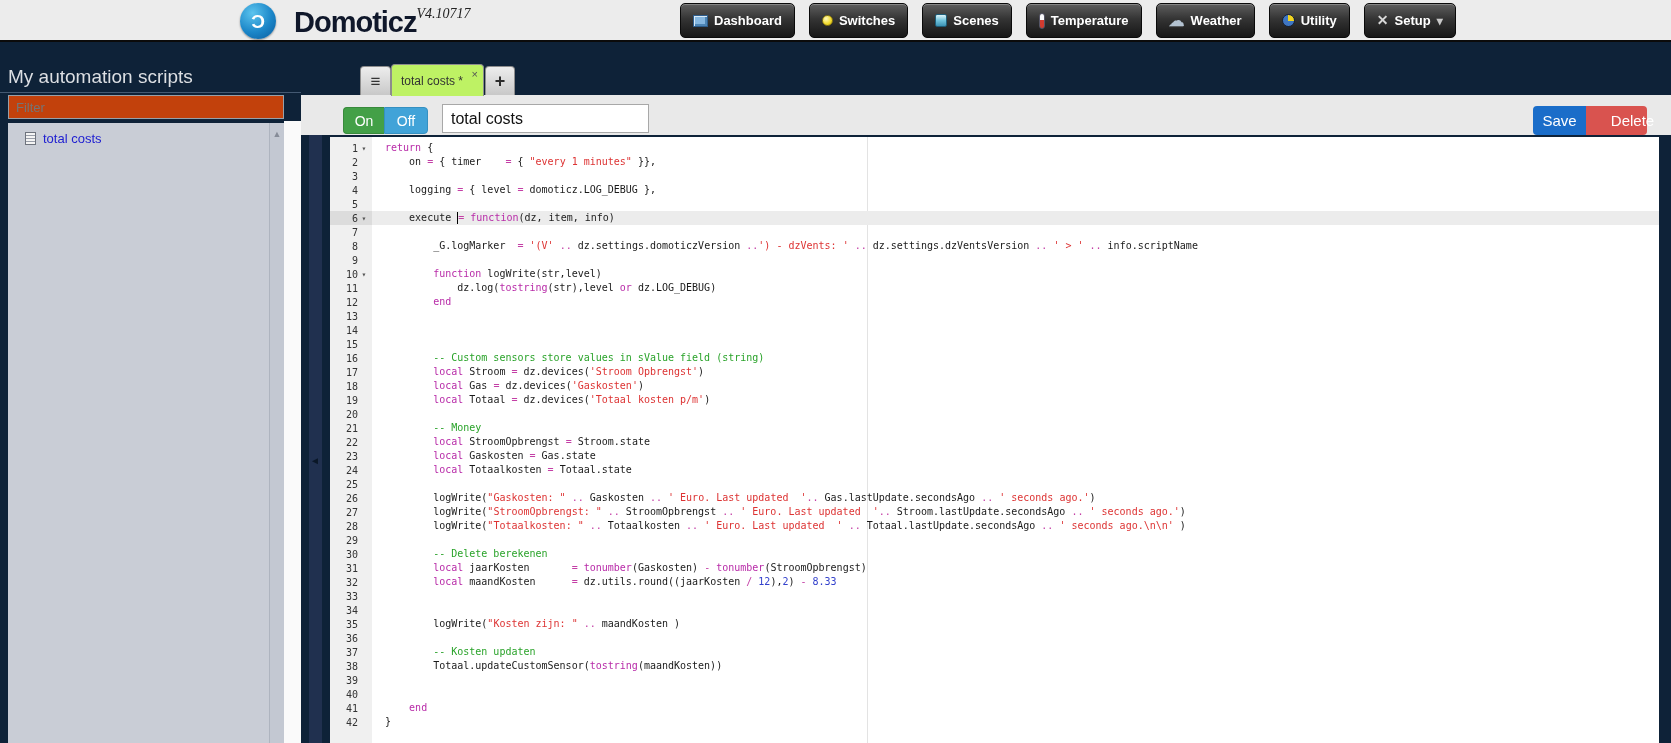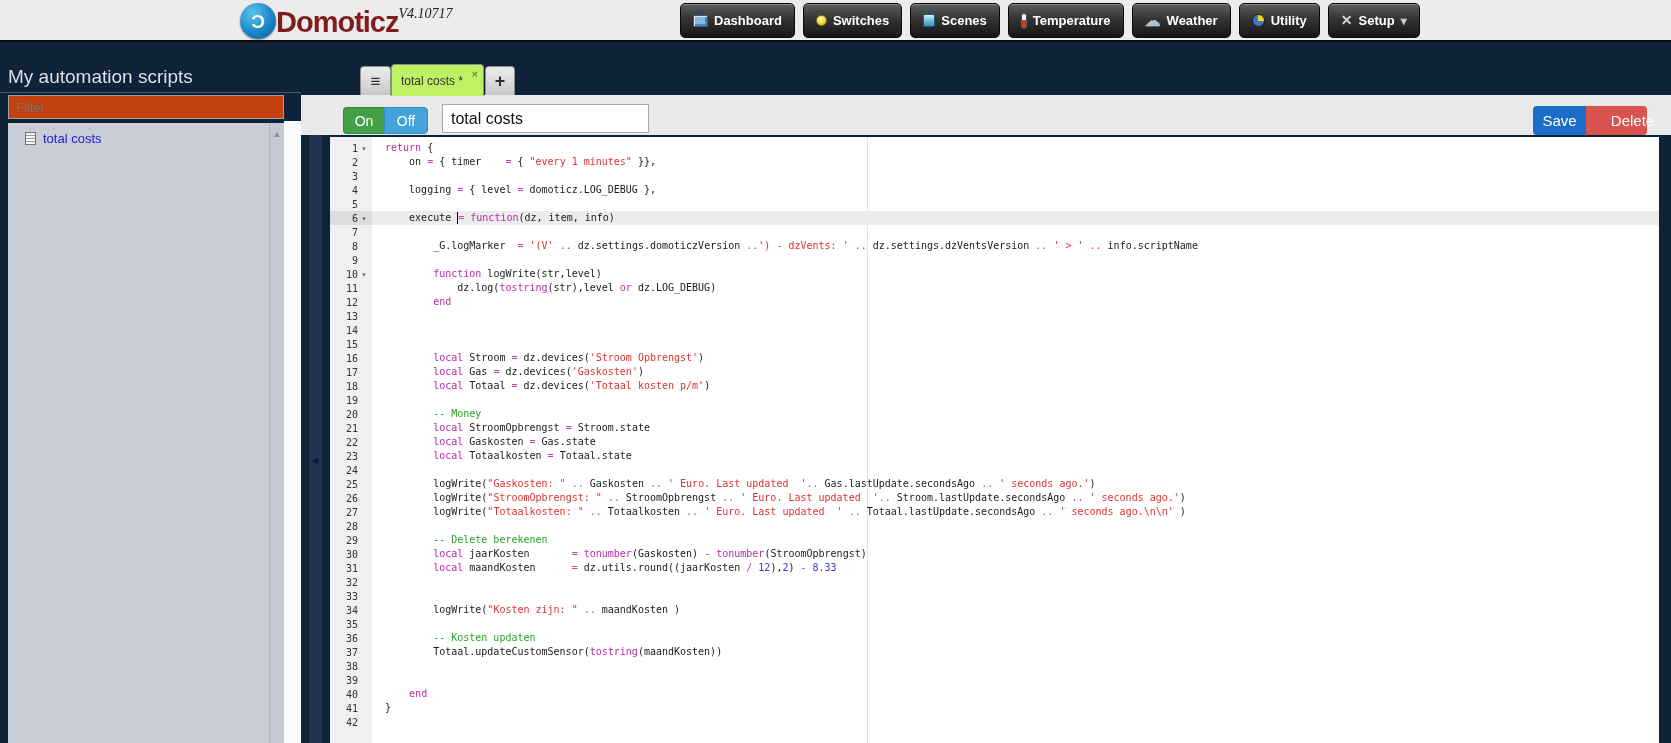--- a/index.html
+++ b/index.html
@@ -12,25 +12,25 @@
 
   
   .header { position:absolute; left:0; top:0; width:1671px; height:42px;
             background:#ececec; border-bottom:2px solid #0b0b0b; }
   .logo { position:absolute; left:240px; top:3px; display:flex; align-items:flex-end; }
   .logo-circle { width:36px; height:36px; border-radius:50%;
     background:radial-gradient(circle at 35% 28%, #5cc4ee, #1b86c8 55%, #0a5a9c);
     display:flex; align-items:center; justify-content:center;
     box-shadow:0 1px 2px rgba(0,0,0,.4); }
   .logo-glyph { color:#fff; font-weight:bold; font-size:19px; line-height:1; }
-  .logo-text { font-size:29px; font-weight:bold; color:#7f1d1d; letter-spacing:-1px; margin-left:0; }
+  .logo-text { font-size:29px; font-weight:bold; color:#0f172a; letter-spacing:-1px; margin-left:18px; }
   .logo-version { font-family:"Liberation Serif", serif; font-style:italic;
     font-size:14px; color:#222; margin-bottom:17px; }
 
-  .nav { position:absolute; left:680px; top:3px; display:flex; gap:8px; }
+  .nav { position:absolute; left:680px; top:3px; display:flex; gap:14px; }
   .nav-btn { height:35px; padding:0 12px; display:flex; align-items:center; gap:6px;
     background:linear-gradient(#5e5e5e, #343434 45%, #161616);
     border:1px solid #0a0a0a; border-radius:5px;
     color:#fff; font-size:13px; font-weight:bold; cursor:pointer;
     box-shadow:inset 0 1px 0 rgba(255,255,255,.25); white-space:nowrap; }
 
   .icon { display:inline-block; flex:none; }
   .dashboard-icon { width:15px; height:12px; background:#86b7e0;
     border:1px solid #2e5d8c; box-shadow:inset 1px 1px 0 #d9eaf7, inset -2px -2px 0 #4d85b5; }
   .switches-icon { width:11px; height:11px; border-radius:50%;
@@ -373,20 +373,21 @@
       <div class="code-row active"><span class="tok-t">    execute </span><span class="tok-cur"></span><span class="tok-o">=</span><span class="tok-t"> </span><span class="tok-k">function</span><span class="tok-t">(dz, item, info)</span></div>
       <div class="code-row"></div>
       <div class="code-row"><span class="tok-t">        _G.logMarker  </span><span class="tok-o">=</span><span class="tok-t"> </span><span class="tok-s">'(V'</span><span class="tok-t"> </span><span class="tok-o">..</span><span class="tok-t"> dz.settings.domoticzVersion </span><span class="tok-o">..</span><span class="tok-s">') - dzVents: '</span><span class="tok-t"> </span><span class="tok-o">..</span><span class="tok-t"> dz.settings.dzVentsVersion </span><span class="tok-o">..</span><span class="tok-t"> </span><span class="tok-s">' &gt; '</span><span class="tok-t"> </span><span class="tok-o">..</span><span class="tok-t"> info.scriptName</span></div>
       <div class="code-row"></div>
       <div class="code-row"><span class="tok-t">        </span><span class="tok-k">function</span><span class="tok-t"> logWrite(str,level)</span></div>
       <div class="code-row"><span class="tok-t">            dz.log(</span><span class="tok-k">tostring</span><span class="tok-t">(str),level </span><span class="tok-k">or</span><span class="tok-t"> dz.LOG_DEBUG)</span></div>
       <div class="code-row"><span class="tok-t">        </span><span class="tok-k">end</span></div>
       <div class="code-row"></div>
       <div class="code-row"></div>
       <div class="code-row"></div>
+      <div class="code-row"><span class="tok-c">        -- Custom sensors store values in sValue field (string)</span></div>
       <div class="code-row"><span class="tok-t">        </span><span class="tok-k">local</span><span class="tok-t"> Stroom </span><span class="tok-o">=</span><span class="tok-t"> dz.devices(</span><span class="tok-s">'Stroom Opbrengst'</span><span class="tok-t">)</span></div>
       <div class="code-row"><span class="tok-t">        </span><span class="tok-k">local</span><span class="tok-t"> Gas </span><span class="tok-o">=</span><span class="tok-t"> dz.devices(</span><span class="tok-s">'Gaskosten'</span><span class="tok-t">)</span></div>
       <div class="code-row"><span class="tok-t">        </span><span class="tok-k">local</span><span class="tok-t"> Totaal </span><span class="tok-o">=</span><span class="tok-t"> dz.devices(</span><span class="tok-s">'Totaal kosten p/m'</span><span class="tok-t">)</span></div>
       <div class="code-row"></div>
       <div class="code-row"><span class="tok-c">        -- Money</span></div>
       <div class="code-row"><span class="tok-t">        </span><span class="tok-k">local</span><span class="tok-t"> StroomOpbrengst </span><span class="tok-o">=</span><span class="tok-t"> Stroom.state</span></div>
       <div class="code-row"><span class="tok-t">        </span><span class="tok-k">local</span><span class="tok-t"> Gaskosten </span><span class="tok-o">=</span><span class="tok-t"> Gas.state</span></div>
       <div class="code-row"><span class="tok-t">        </span><span class="tok-k">local</span><span class="tok-t"> Totaalkosten </span><span class="tok-o">=</span><span class="tok-t"> Totaal.state</span></div>
       <div class="code-row"></div>
       <div class="code-row"><span class="tok-t">        logWrite(</span><span class="tok-s">"Gaskosten: "</span><span class="tok-t"> </span><span class="tok-o">..</span><span class="tok-t"> Gaskosten </span><span class="tok-o">..</span><span class="tok-t"> </span><span class="tok-s">' Euro. Last updated  '</span><span class="tok-o">..</span><span class="tok-t"> Gas.lastUpdate.secondsAgo </span><span class="tok-o">..</span><span class="tok-t"> </span><span class="tok-s">' seconds ago.'</span><span class="tok-t">)</span></div>

